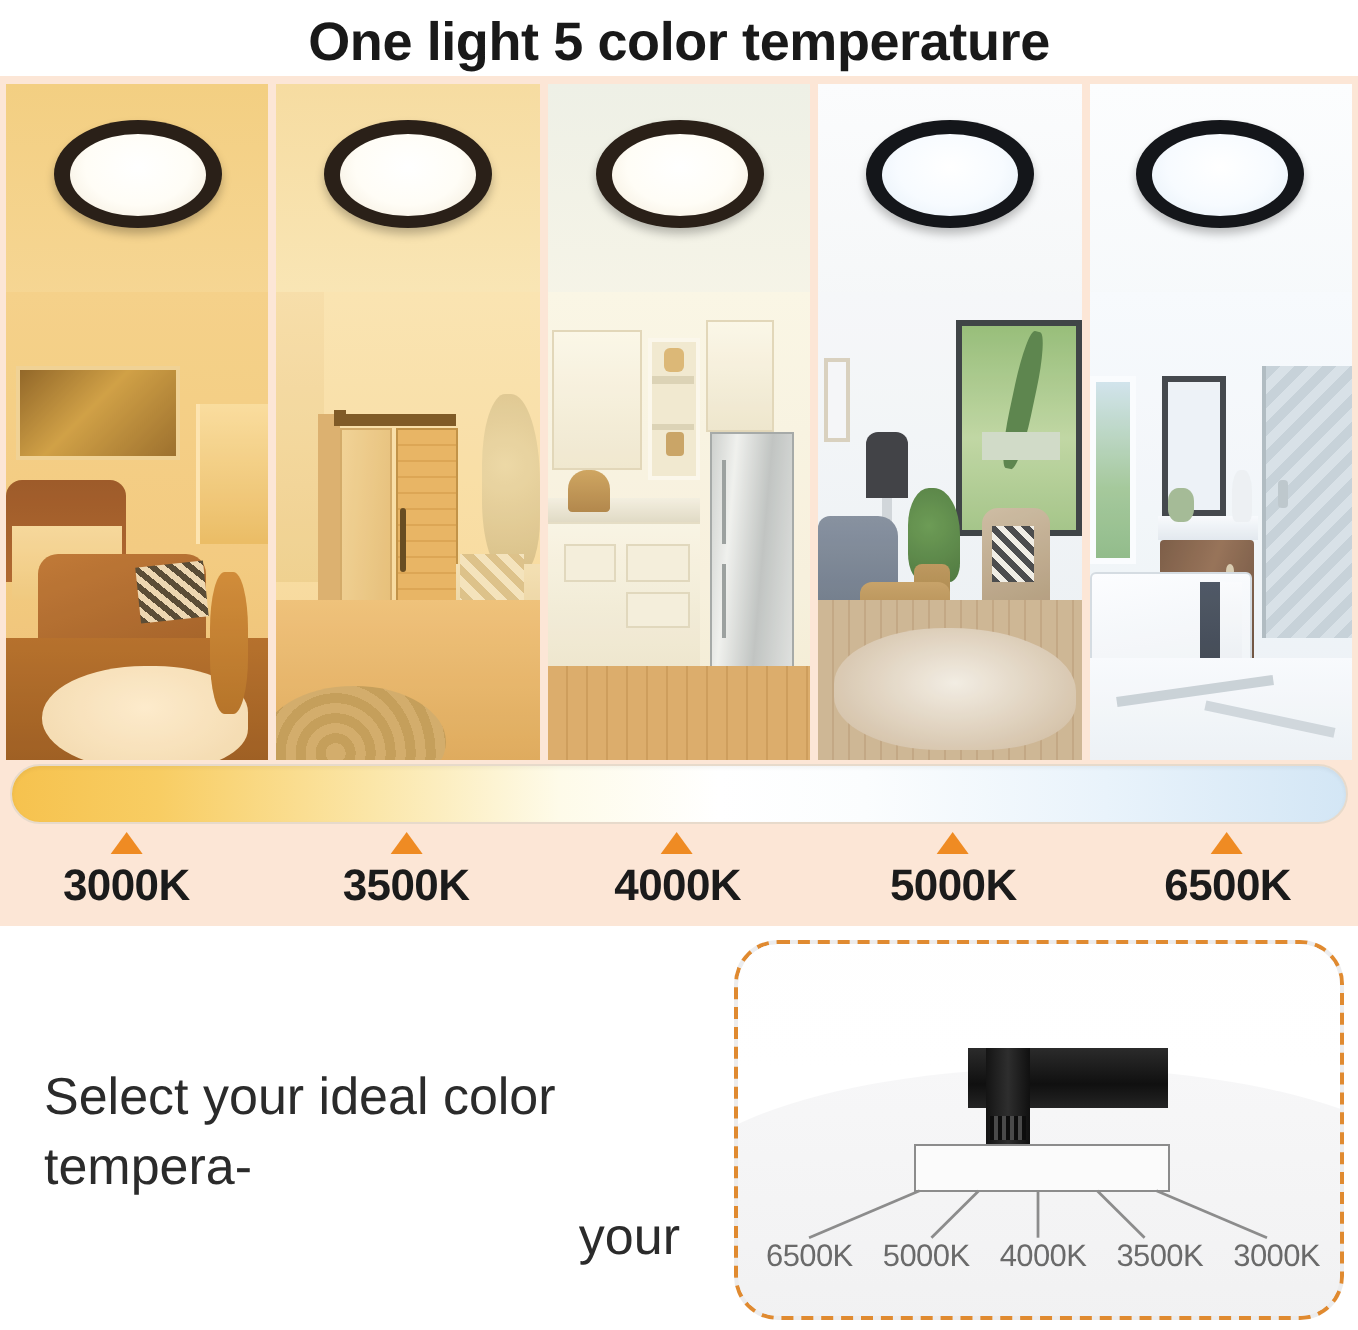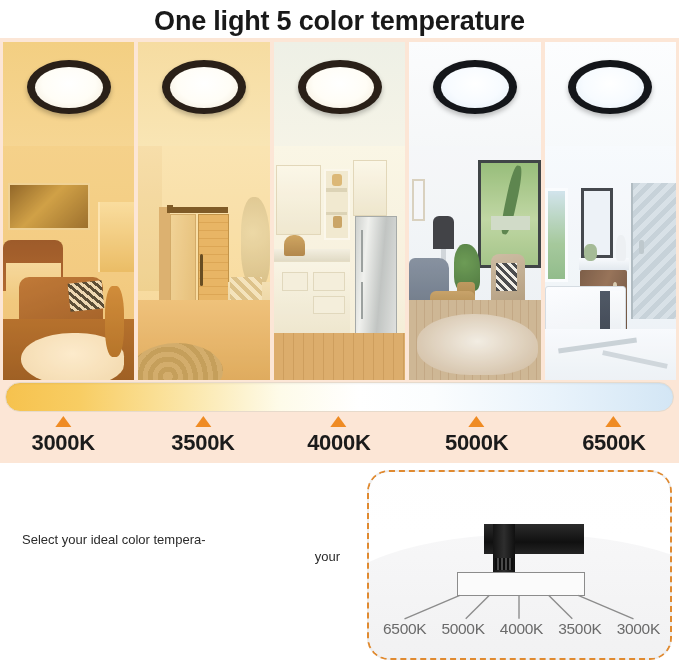--- a/index.html
+++ b/index.html
@@ -101,21 +101,21 @@
     white-space:nowrap; letter-spacing:-0.3px;
   }
 
   
   .bottom{
     position:absolute; left:0; top:463px; width:679px; height:202px;
     background:#ffffff;
   }
   .tagline{
     position:absolute; left:22px; top:68px; width:318px;
-    font-size:13px; color:#2b2b2b; line-height:1.34;
+    font-size:26px; color:#2b2b2b; line-height:1.34;
     text-align:left;
   }
   .tagline .l2{ display:block; text-align:right; }
 
   
   .inset{
     position:absolute; left:367px; top:7px; width:305px; height:190px;
     border:2px dashed #e08a30;
     border-radius:22px;
     background:#ececed;

